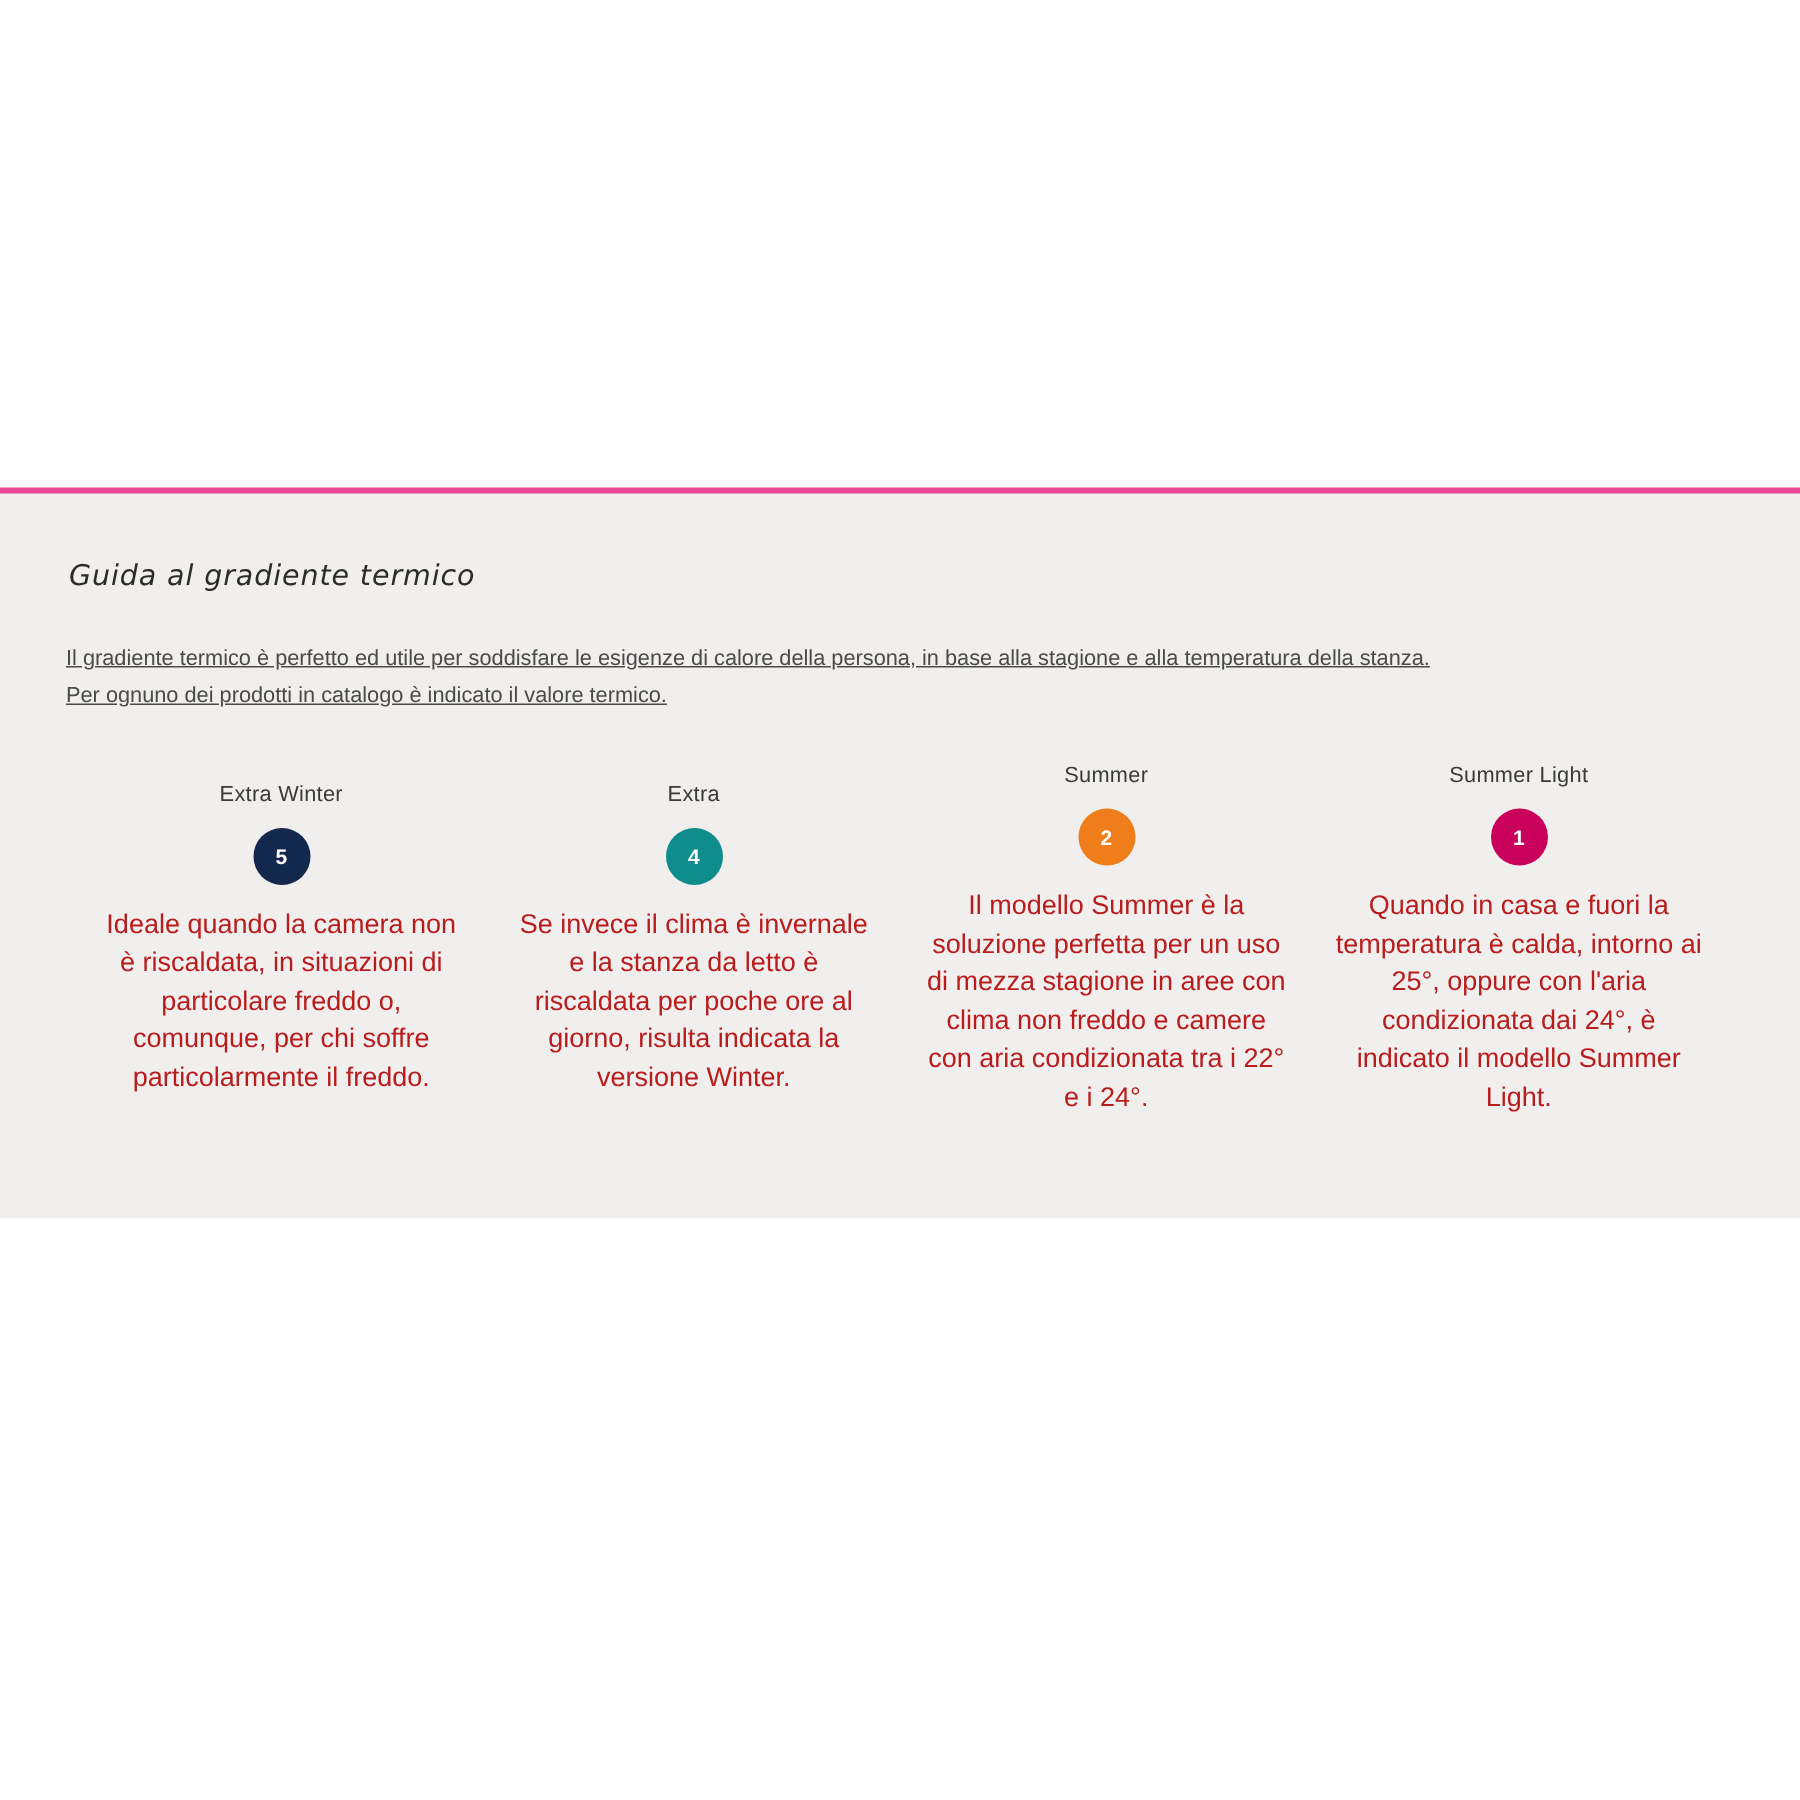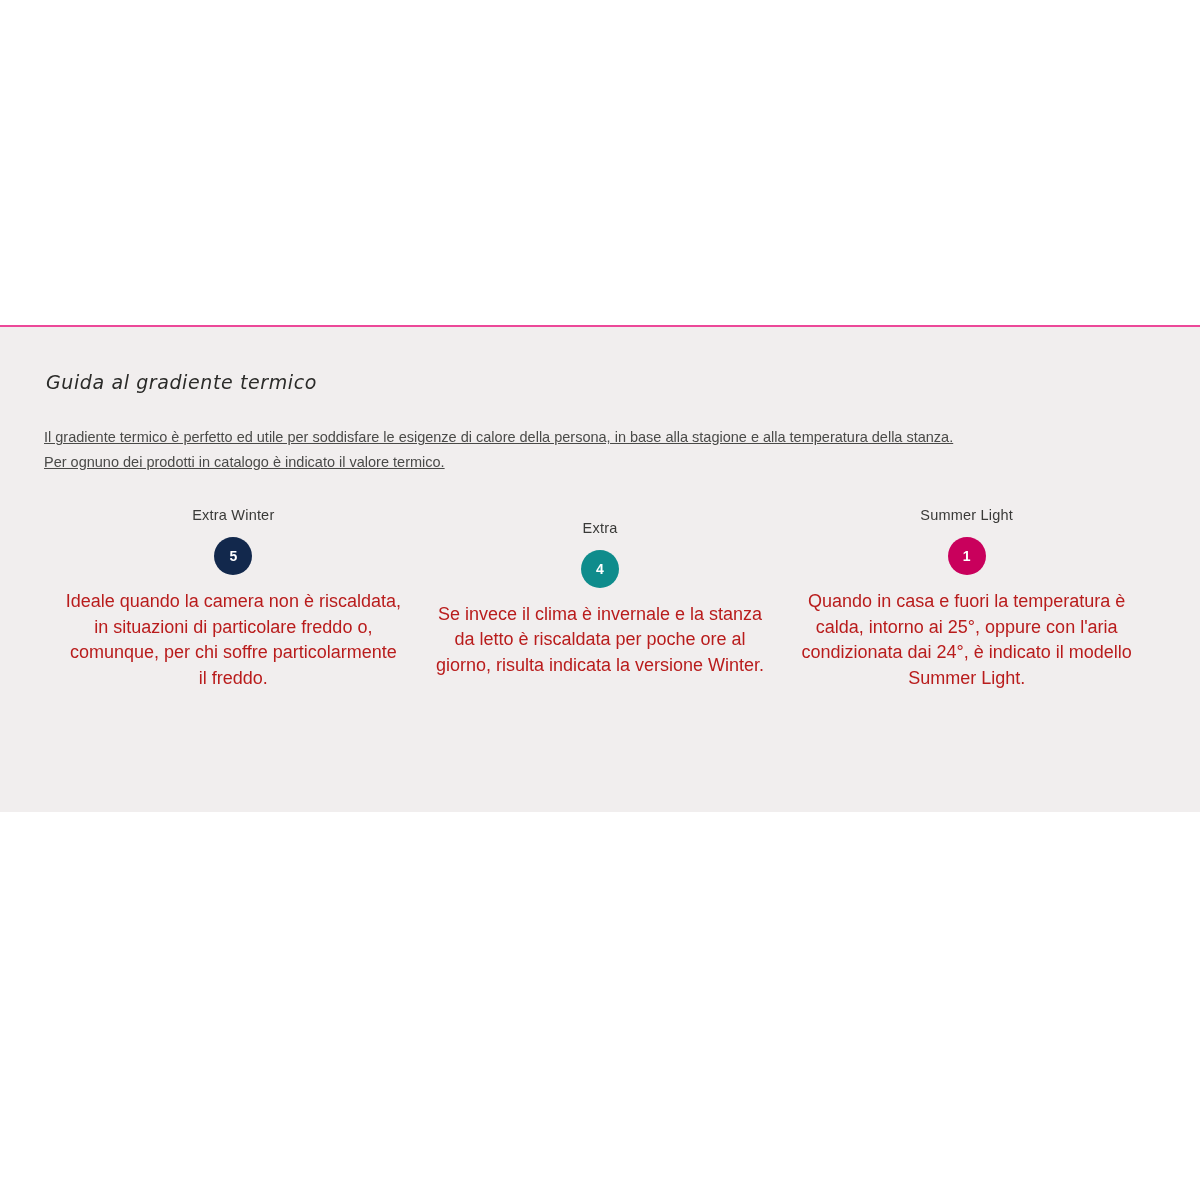--- a/index.html
+++ b/index.html
@@ -21,21 +21,21 @@
   }
 
   
   .guide-panel {
     position: absolute;
     left: 0;
     top: 325px;
     width: 1200px;
     height: 487px;
     background: #f1eeee;
-    border-top: 2px solid #ec4899;
+    border-top: 4px solid #ec4899;
     box-sizing: border-box;
   }
 
   .guide-inner {
     padding: 30px 42px 0 42px;
   }
 
   .guide-title {
     font-family: "DejaVu Sans", sans-serif;
     font-size: 19px;
@@ -120,20 +120,25 @@
           <div class="level-desc">Ideale quando la camera non è riscaldata, in situazioni di particolare freddo o, comunque, per chi soffre particolarmente il freddo.</div>
         </div>
 
         <div class="level">
           <div class="level-name">Extra</div>
           <div class="level-badge" style="background:#0f8c8c">4</div>
           <div class="level-desc">Se invece il clima è invernale e la stanza da letto è riscaldata per poche ore al giorno, risulta indicata la versione Winter.</div>
         </div>
 
 
+        <div class="level">
+          <div class="level-name">Summer</div>
+          <div class="level-badge" style="background:#ef7d1a">2</div>
+          <div class="level-desc">Il modello Summer è la soluzione perfetta per un uso di mezza stagione in aree con clima non freddo e camere con aria condizionata tra i 22° e i 24°.</div>
+        </div>
 
         <div class="level">
           <div class="level-name">Summer Light</div>
           <div class="level-badge" style="background:#c9005c">1</div>
           <div class="level-desc">Quando in casa e fuori la temperatura è calda, intorno ai 25°, oppure con l'aria condizionata dai 24°, è indicato il modello Summer Light.</div>
         </div>
 
       </div>
     </div>
   </section>

